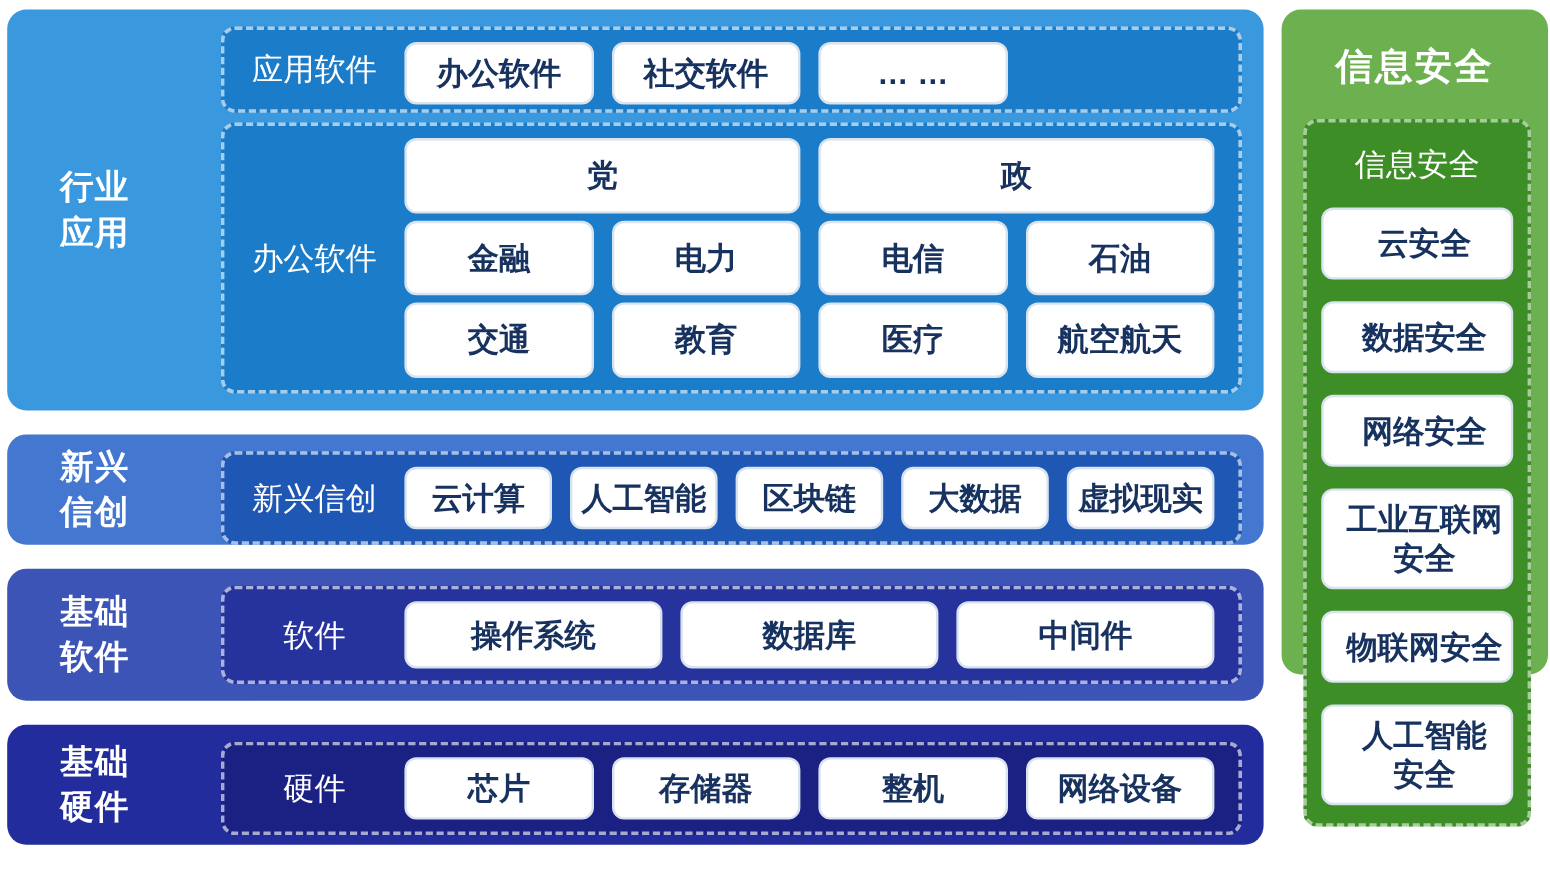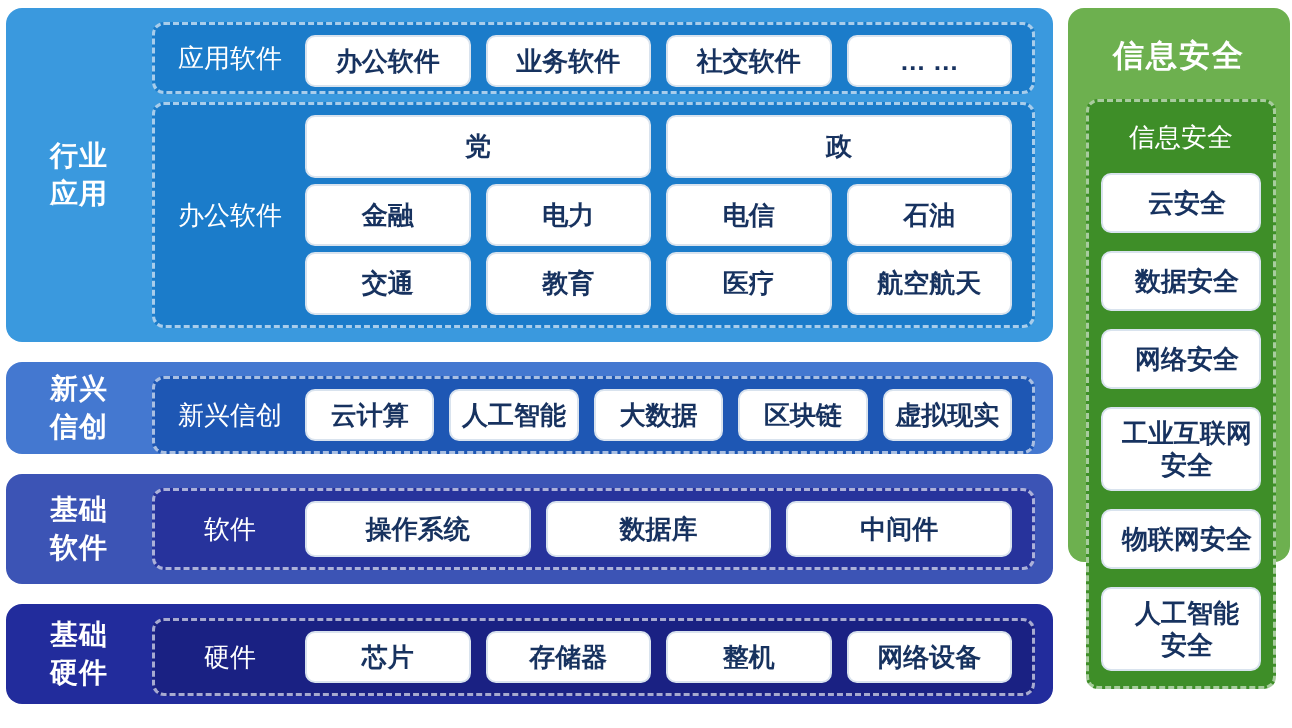--- a/index.html
+++ b/index.html
@@ -13,21 +13,21 @@
   .layer { display:flex; border-radius:16px; }
   .layer-1 { height:334px; background:#3a99de; }
   .layer-2 { height:92px; background:#4478d0; }
   .layer-3 { height:110px; background:#3c54b5; }
   .layer-4 { height:100px; background:#222c9c; }
 
   .side-label { width:146px; display:flex; align-items:center; justify-content:center;
                 color:#fff; font-size:28px; font-weight:bold; text-align:center;
                 white-space:pre-line; line-height:1.35; letter-spacing:1px; }
   .layer-body { flex:1; display:flex; flex-direction:column; gap:8px;
-                padding:14px 18px 14px 0; }
+                padding:14px 18px 14px 0;margin-left:32px; }
 
   .group { display:flex; border:3px dashed rgba(255,255,255,0.62); border-radius:12px; }
   .layer-1 .group { background:#1b7cca; }
   .layer-2 .group { background:#1e57b4; }
   .layer-3 .group { background:#27339c; }
   .layer-4 .group { background:#1a2183; }
   .group-apps { height:72px; }
   .group-industry { flex:1; }
   .group-fill { flex:1; }
 
@@ -65,21 +65,20 @@
   <div class="left-col">
 
     <section class="layer layer-1">
       <div class="side-label">行业
 应用</div>
       <div class="layer-body">
         <div class="group group-apps">
           <div class="group-label">应用软件</div>
           <div class="grid cols-4">
             <div class="box">办公软件</div>
-            <div class="box">业务软件</div>
             <div class="box">社交软件</div>
             <div class="box">… …</div>
           </div>
         </div>
         <div class="group group-industry">
           <div class="group-label">办公软件</div>
           <div class="grid cols-4">
             <div class="box span-2">党</div>
             <div class="box span-2">政</div>
             <div class="box">金融</div>
@@ -97,22 +96,22 @@
 
     <section class="layer layer-2">
       <div class="side-label">新兴
 信创</div>
       <div class="layer-body">
         <div class="group group-fill">
           <div class="group-label">新兴信创</div>
           <div class="grid cols-5">
             <div class="box">云计算</div>
             <div class="box">人工智能</div>
+            <div class="box">区块链</div>
             <div class="box">大数据</div>
-            <div class="box">区块链</div>
             <div class="box">虚拟现实</div>
           </div>
         </div>
       </div>
     </section>
 
     <section class="layer layer-3">
       <div class="side-label">基础
 软件</div>
       <div class="layer-body">

